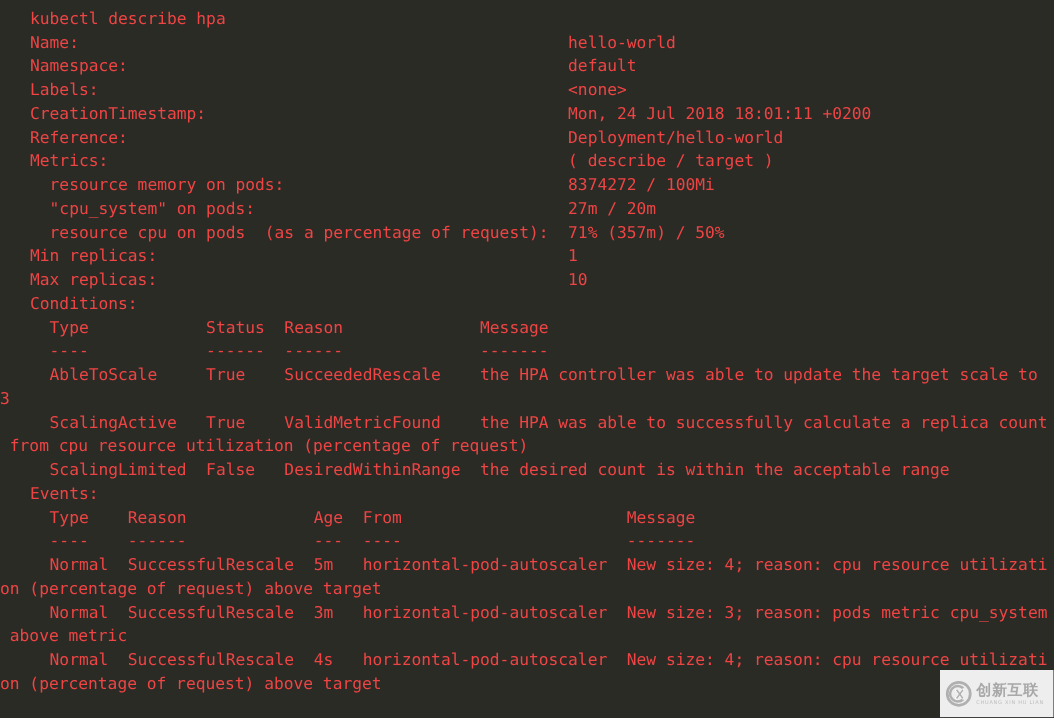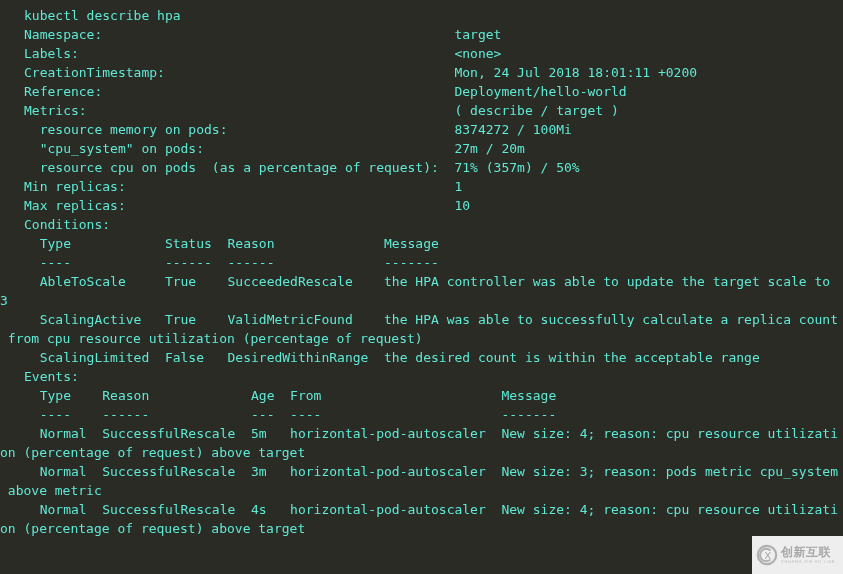--- a/index.html
+++ b/index.html
@@ -25,21 +25,21 @@
     left: 0;
     top: 6px;
     width: 843px;
   }
   .line {
     height: 19px;
     white-space: pre;
     padding-left: 24px;
     font-size: 13px;
     line-height: 19px;
-    color: #5eead4;
+    color: #ef4444;
   }
   .line.flush {
     padding-left: 0px;
   }
   
   #watermark {
     position: absolute;
     left: 752px;
     top: 536px;
     width: 91px;
@@ -88,21 +88,22 @@
   }
 </style>
 </head>
 <body>
 
 <div id="terminal">
 
   <div id="screen">
 
     <div class="line">kubectl describe hpa</div>
-    <div class="line">Namespace:                                             target</div>
+    <div class="line">Name:                                                  hello-world</div>
+    <div class="line">Namespace:                                             default</div>
     <div class="line">Labels:                                                &lt;none&gt;</div>
     <div class="line">CreationTimestamp:                                     Mon, 24 Jul 2018 18:01:11 +0200</div>
     <div class="line">Reference:                                             Deployment/hello-world</div>
     <div class="line">Metrics:                                               ( describe / target )</div>
     <div class="line">  resource memory on pods:                             8374272 / 100Mi</div>
     <div class="line">  "cpu_system" on pods:                                27m / 20m</div>
     <div class="line">  resource cpu on pods  (as a percentage of request):  71% (357m) / 50%</div>
     <div class="line">Min replicas:                                          1</div>
     <div class="line">Max replicas:                                          10</div>
     <div class="line">Conditions:</div>

